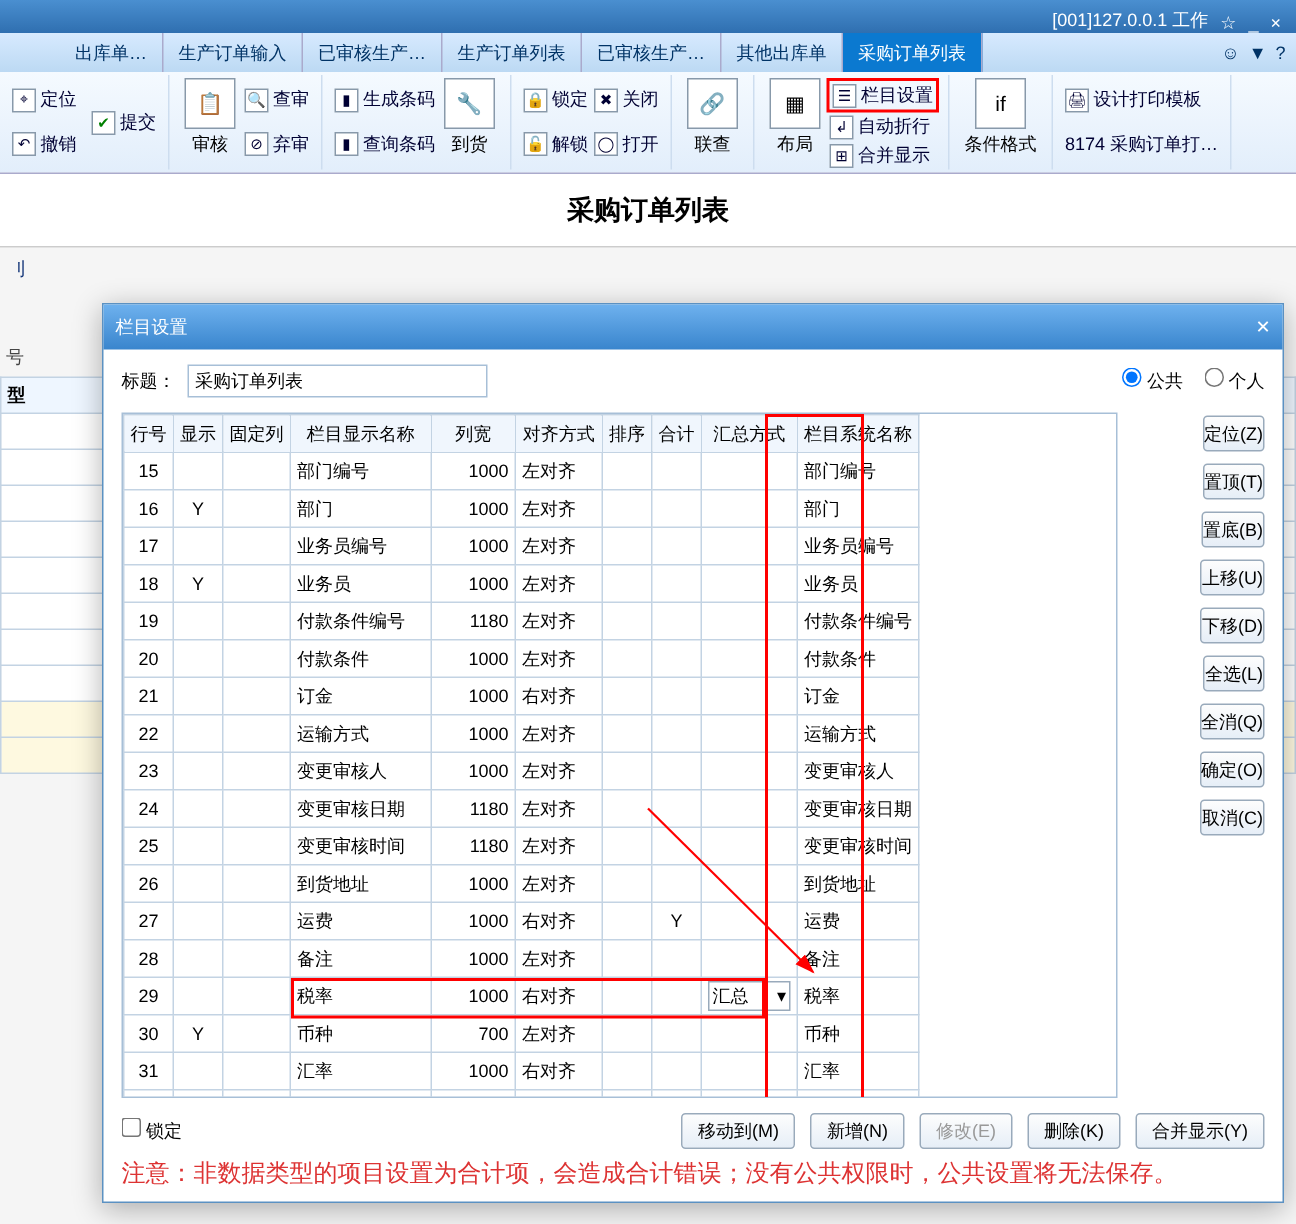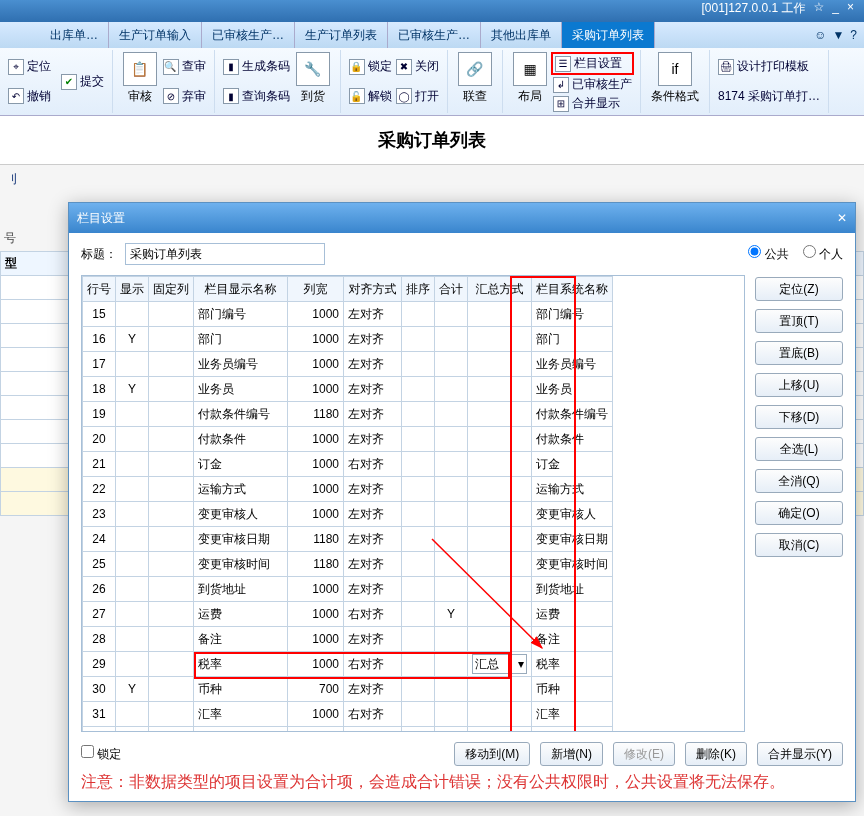--- a/index.html
+++ b/index.html
@@ -1,17 +1,17 @@
 <!DOCTYPE html>
 <html><head>
 <meta charset="utf-8">
 <style>
 * { box-sizing: border-box; margin: 0; padding: 0; font-family: "Microsoft YaHei", SimSun, sans-serif; font-size: 12px; }
 body { width: 864px; height: 816px; background: #f5f5f5; overflow: hidden; position: relative; }
-.titlebar { height: 22px; background: linear-gradient(#4a8fd0,#2f6fb0); color: #fff; display: flex; justify-content: flex-end; align-items: flex-start; padding: 0 6px; }
+.titlebar { height: 22px; background: linear-gradient(#4a8fd0,#2f6fb0); color: #fff; display: flex; justify-content: flex-end; align-items: flex-end; padding: 0 6px; }
 .titlebar span { margin: 0 4px; }
 .tabstrip { height: 26px; background: linear-gradient(#d7eaff,#bcd9f3); display: flex; padding-left: 40px; }
 .tab { padding: 4px 10px; color: #036; border-right: 1px solid #aac; display: flex; align-items: center; }
 .tab.active { background: #0b79d0; color: #fff; }
 .tab-help { margin-left: auto; display: flex; align-items: center; color: #036; padding: 0 4px; }
 .tab-help span { margin: 0 3px; }
 .ribbon { height: 68px; background: linear-gradient(#f5faff,#e2eefb); border-bottom: 1px solid #aac; display: flex; padding: 2px 0; }
 .rgroup { border-right: 1px solid #cdddef; padding: 2px 6px; display: flex; }
 .rsmall { display: flex; flex-direction: column; justify-content: space-around; }
 .rbtn { display: flex; align-items: center; color: #003; padding: 1px 2px; gap: 3px; }
@@ -47,21 +47,21 @@
 .col-name { width: 94px; }
 .col-width { width: 56px; }
 .col-align { width: 58px; margin-left: 32px; }
 .col-sort { width: 32px; }
 .col-sum { width: 32px; }
 .col-summode { width: 64px; }
 .col-sysname { width: 80px; }
 .redbox-col { position: absolute; border: 2px solid red; left: 428px; top: 0; width: 66px; height: 462px; pointer-events: none; }
 .redbox-row { position: absolute; border: 2px solid red; left: 112px; top: 376px; width: 316px; height: 27px; pointer-events: none; }
 .arrow-svg { position: absolute; left: 0; top: 0; pointer-events: none; }
-.btncol { width: 88px; display: flex; flex-direction: column; gap: 8px; padding-top: 2px; }
+.btncol { width: 88px; display: flex; flex-direction: column; gap: 8px; padding-top: 2px; align-items: flex-end; }
 .btncol button { height: 24px; border: 1px solid #9ab; background: linear-gradient(#fdfdfd,#e6eef7); border-radius: 3px; }
 .dlg-bottom { display: flex; align-items: center; gap: 10px; padding-top: 10px; }
 .dlg-bottom button { height: 24px; padding: 0 10px; border: 1px solid #9ab; background: linear-gradient(#fdfdfd,#e6eef7); border-radius: 3px; }
 .dlg-bottom button.disabled { color: #999; }
 .dlg-note { color: #d33; font-size: 16px; padding-top: 6px; }
 .dd { border: 1px solid #9ab; display: flex; align-items: center; justify-content: space-between; padding: 0 2px; height: 20px; background: #fff; }
 </style>
 </head>
 <body>
 
@@ -173,21 +173,21 @@
       </div>
     <div class="rsmall">
       <div class="highlight-ribbon">
           <div class="rbtn">
             <span class="ricon">☰</span>
             <span>栏目设置</span>
           </div>
         </div>
       <div class="rbtn">
           <span class="ricon">↲</span>
-          <span>已审核生产</span>
+          <span>自动折行</span>
         </div>
       <div class="rbtn">
           <span class="ricon">⊞</span>
           <span>合并显示</span>
         </div>
     </div>
   </div>
   <div class="rgroup">
     <div class="rbigbtn">
         <span class="ricon big">if</span>

